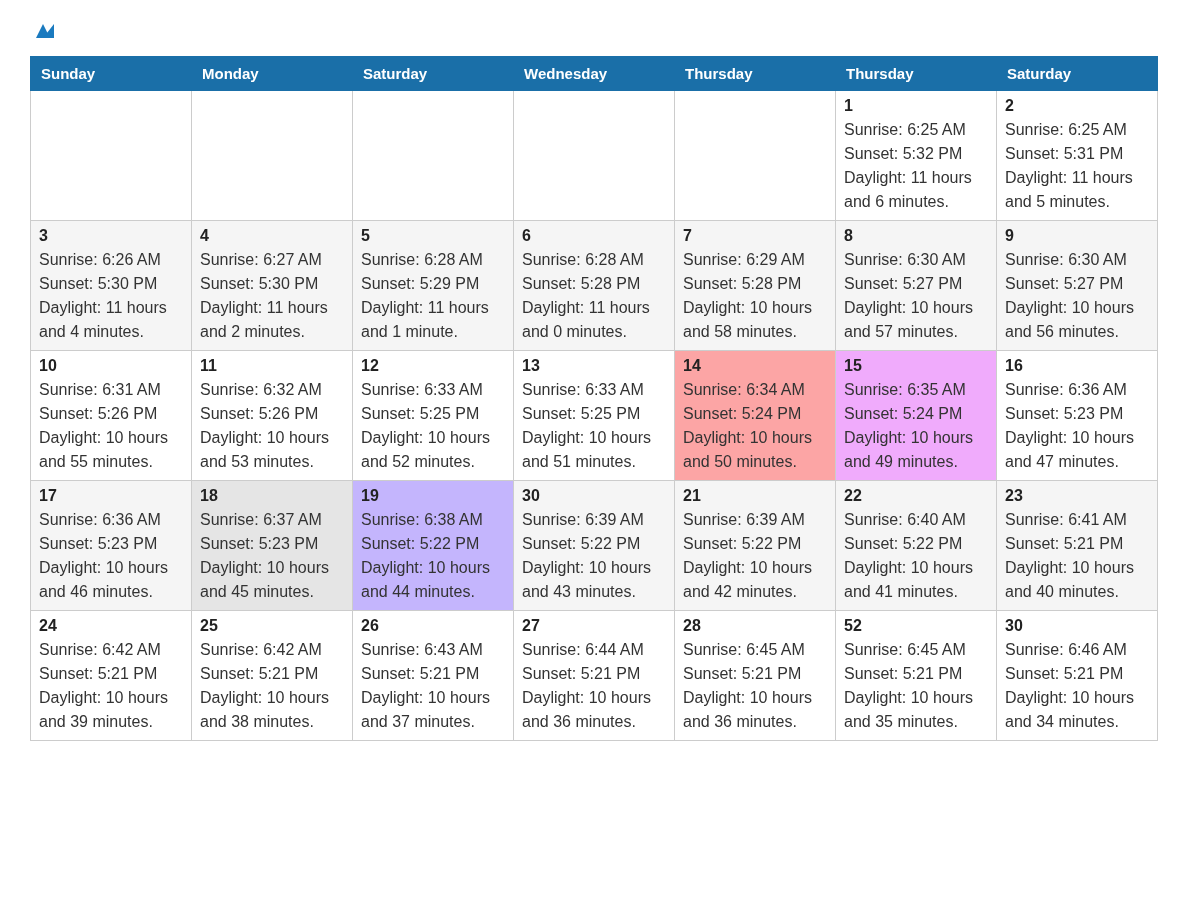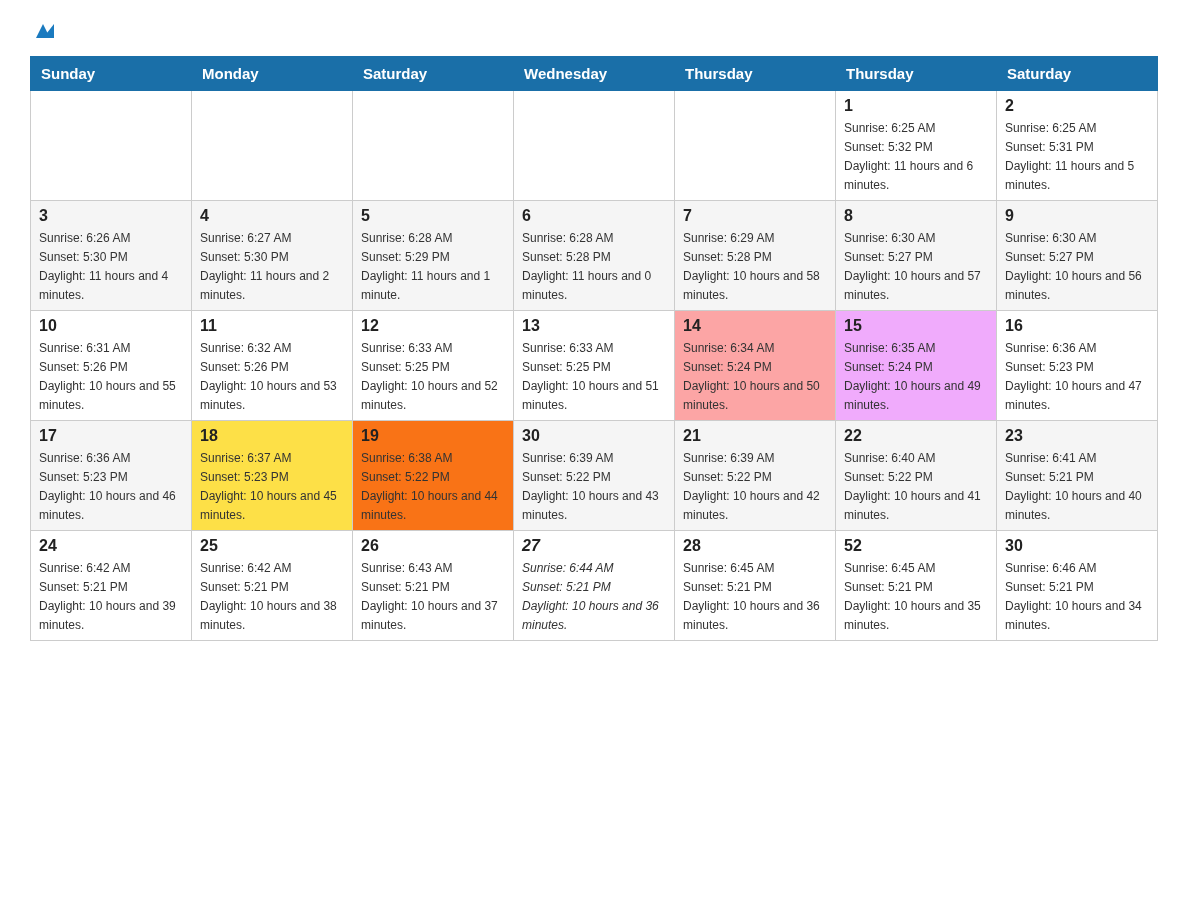--- a/index.html
+++ b/index.html
@@ -66,21 +66,21 @@
       height: 110px;
     }
     .day-number {
       font-size: 16px;
       font-weight: bold;
       color: #222;
       display: block;
       margin-bottom: 3px;
     }
     .day-info {
-      font-size: 12px;
+      font-size: 16px;
       color: #333;
       line-height: 1.5;
     }
     .empty-cell {
       background: #fff;
     }
     tr:nth-child(even) td {
       background-color: #f9f9f9;
     }
     tr:nth-child(odd) td {
@@ -148,30 +148,30 @@
         <td style="background-color: rgb(255, 255, 255);"><span class="day-number">10</span><span class="day-info">Sunrise: 6:31 AM<br>Sunset: 5:26 PM<br>Daylight: 10 hours and 55 minutes.</span></td>
         <td style="background-color: rgb(255, 255, 255);"><span class="day-number">11</span><span class="day-info">Sunrise: 6:32 AM<br>Sunset: 5:26 PM<br>Daylight: 10 hours and 53 minutes.</span></td>
         <td style="background-color: rgb(255, 255, 255);"><span class="day-number">12</span><span class="day-info">Sunrise: 6:33 AM<br>Sunset: 5:25 PM<br>Daylight: 10 hours and 52 minutes.</span></td>
         <td style="background-color: rgb(255, 255, 255);"><span class="day-number">13</span><span class="day-info">Sunrise: 6:33 AM<br>Sunset: 5:25 PM<br>Daylight: 10 hours and 51 minutes.</span></td>
         <td style="background-color: #fca5a5; margin-left: 36px;"><span class="day-number">14</span><span class="day-info">Sunrise: 6:34 AM<br>Sunset: 5:24 PM<br>Daylight: 10 hours and 50 minutes.</span></td>
         <td style="background-color: #f0abfc;"><span class="day-number">15</span><span class="day-info">Sunrise: 6:35 AM<br>Sunset: 5:24 PM<br>Daylight: 10 hours and 49 minutes.</span></td>
         <td style="background-color: rgb(255, 255, 255);"><span class="day-number">16</span><span class="day-info">Sunrise: 6:36 AM<br>Sunset: 5:23 PM<br>Daylight: 10 hours and 47 minutes.</span></td>
       </tr>
       <tr>
         <td style="background-color: rgb(245, 245, 245); margin-left: 7px;"><span class="day-number">17</span><span class="day-info">Sunrise: 6:36 AM<br>Sunset: 5:23 PM<br>Daylight: 10 hours and 46 minutes.</span></td>
-        <td style="background-color: #fde047;"><span class="day-number">18</span><span class="day-info">Sunrise: 6:37 AM<br>Sunset: 5:23 PM<br>Daylight: 10 hours and 45 minutes.</span></td>
-        <td style="background-color: #f97316;"><span class="day-number">19</span><span class="day-info">Sunrise: 6:38 AM<br>Sunset: 5:22 PM<br>Daylight: 10 hours and 44 minutes.</span></td>
+        <td style="background-color: #e5e5e5;"><span class="day-number">18</span><span class="day-info">Sunrise: 6:37 AM<br>Sunset: 5:23 PM<br>Daylight: 10 hours and 45 minutes.</span></td>
+        <td style="background-color: #c4b5fd;"><span class="day-number">19</span><span class="day-info">Sunrise: 6:38 AM<br>Sunset: 5:22 PM<br>Daylight: 10 hours and 44 minutes.</span></td>
         <td style="background-color: rgb(245, 245, 245);"><span class="day-number">30</span><span class="day-info">Sunrise: 6:39 AM<br>Sunset: 5:22 PM<br>Daylight: 10 hours and 43 minutes.</span></td>
         <td style="background-color: rgb(245, 245, 245);"><span class="day-number">21</span><span class="day-info">Sunrise: 6:39 AM<br>Sunset: 5:22 PM<br>Daylight: 10 hours and 42 minutes.</span></td>
         <td style="background-color: rgb(245, 245, 245);"><span class="day-number">22</span><span class="day-info">Sunrise: 6:40 AM<br>Sunset: 5:22 PM<br>Daylight: 10 hours and 41 minutes.</span></td>
         <td style="background-color: rgb(245, 245, 245);"><span class="day-number">23</span><span class="day-info">Sunrise: 6:41 AM<br>Sunset: 5:21 PM<br>Daylight: 10 hours and 40 minutes.</span></td>
       </tr>
       <tr>
         <td style="background-color: rgb(255, 255, 255);"><span class="day-number">24</span><span class="day-info">Sunrise: 6:42 AM<br>Sunset: 5:21 PM<br>Daylight: 10 hours and 39 minutes.</span></td>
         <td style="background-color: rgb(255, 255, 255);"><span class="day-number">25</span><span class="day-info">Sunrise: 6:42 AM<br>Sunset: 5:21 PM<br>Daylight: 10 hours and 38 minutes.</span></td>
         <td style="background-color: rgb(255, 255, 255);"><span class="day-number">26</span><span class="day-info">Sunrise: 6:43 AM<br>Sunset: 5:21 PM<br>Daylight: 10 hours and 37 minutes.</span></td>
-        <td style="background-color: rgb(255, 255, 255); font-style: italic;"><span class="day-number">27</span><span class="day-info">Sunrise: 6:44 AM<br>Sunset: 5:21 PM<br>Daylight: 10 hours and 36 minutes.</span></td>
+        <td style="background-color: rgb(255, 255, 255);"><span class="day-number">27</span><span class="day-info">Sunrise: 6:44 AM<br>Sunset: 5:21 PM<br>Daylight: 10 hours and 36 minutes.</span></td>
         <td style="background-color: rgb(255, 255, 255);"><span class="day-number">28</span><span class="day-info">Sunrise: 6:45 AM<br>Sunset: 5:21 PM<br>Daylight: 10 hours and 36 minutes.</span></td>
         <td style="background-color: rgb(255, 255, 255);"><span class="day-number">52</span><span class="day-info">Sunrise: 6:45 AM<br>Sunset: 5:21 PM<br>Daylight: 10 hours and 35 minutes.</span></td>
         <td style="background-color: rgb(255, 255, 255);"><span class="day-number">30</span><span class="day-info">Sunrise: 6:46 AM<br>Sunset: 5:21 PM<br>Daylight: 10 hours and 34 minutes.</span></td>
       </tr>
     </tbody>
 </table>
 
 </body></html>

